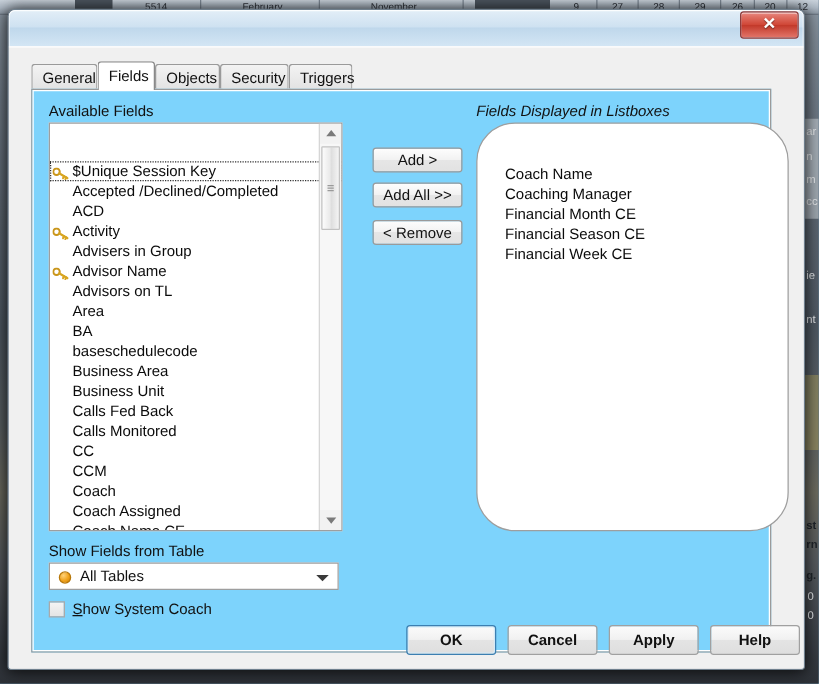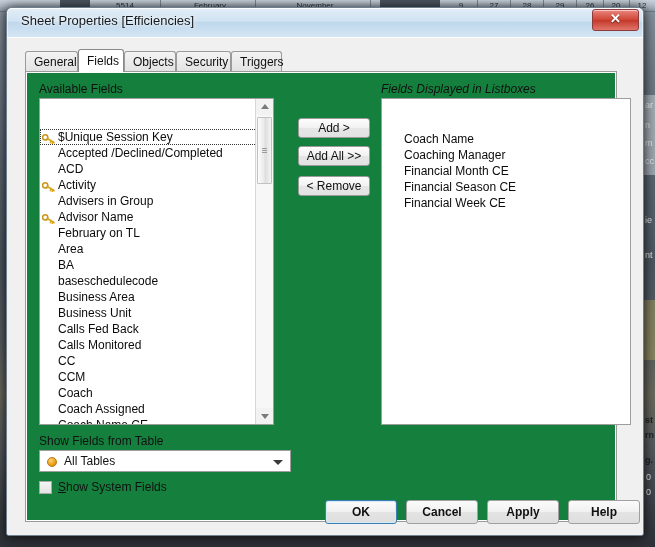--- a/index.html
+++ b/index.html
@@ -63,21 +63,21 @@
   
   #tabs{position:absolute;left:18px;top:11px;height:22px;}
   .tab{position:absolute;top:2px;height:20px;line-height:20px;padding:0 8px;
        border:1px solid #9a9a9a;border-bottom:none;border-radius:3px 3px 0 0;
        background:linear-gradient(180deg,#f3f3f3 0%,#e3e3e3 100%);
        color:#111;font-size:12px;cursor:pointer;white-space:nowrap;box-sizing:border-box;}
   .tab.active{top:0;height:23px;line-height:22px;background:#fff;border-color:#8a8a8a;z-index:5;
               box-shadow:inset 0 2px 0 #fff;}
 
   #panel{position:absolute;left:18px;top:33px;right:26px;height:451px;
-         border:1px solid #9a9a9a;background:#15803d;box-sizing:border-box;}
+         border:1px solid #9a9a9a;background:#7dd3fc;box-sizing:border-box;}
   #panel:before{content:"";position:absolute;left:0;top:0;right:0;bottom:0;
         border:1px solid #fff;pointer-events:none;}
 
   .sec-label{position:absolute;font-size:12px;color:#111;white-space:nowrap;}
 
   
   .listbox{position:absolute;background:#fff;border:1px solid #9e9e9e;box-sizing:border-box;overflow:hidden;}
   .lb-inner{position:absolute;left:0;top:2px;right:0;bottom:0;margin-top:28px;}
   .row{height:16px;line-height:16px;font-size:12px;color:#0b0b0b;
        padding-left:18px;position:relative;white-space:nowrap;cursor:default;}
@@ -156,21 +156,20 @@
   <div class="rtextd" style="left:645px;top:415px;">st</div>
   <div class="rtextd" style="left:645px;top:430px;">rn</div>
   <div class="rtextd" style="left:645px;top:455px;">g.</div>
   <div class="rtext" style="left:646px;top:472px;">0</div>
   <div class="rtext" style="left:646px;top:487px;">0</div>
 </div>
 
 <div id="dialog">
 
   <div id="titlebar">
-    <div id="titletext">Sheet Properties [Efficiencies]</div>
     <div id="closebtn">
       <div class="x">✕</div>
     </div>
   </div>
 
   <div id="body">
 
     <div id="tabs">
       <div class="tab" style="left:0px;width:53px;">General</div>
       <div class="tab active" style="left:53px;width:46px;">Fields</div>
@@ -203,21 +202,21 @@
                   <path d="M11 7.9 L10.3 9.3" stroke="#d8a520" stroke-width="1.6" stroke-linecap="round"></path>
                 </svg></span><span>Activity</span></div>
             <div class="row"><span>Advisers in Group</span></div>
             <div class="row"><span class="keyicon"><svg width="13" height="10" viewBox="0 0 13 10">
                   <circle cx="3.2" cy="3.4" r="2.6" fill="none" stroke="#c9951a" stroke-width="1.6"></circle>
                   <circle cx="3.2" cy="3.4" r="0.9" fill="#fff"></circle>
                   <path d="M5.3 4.6 L12 8.6" stroke="#d8a520" stroke-width="1.7" stroke-linecap="round"></path>
                   <path d="M9.2 6.9 L8.4 8.6" stroke="#d8a520" stroke-width="1.6" stroke-linecap="round"></path>
                   <path d="M11 7.9 L10.3 9.3" stroke="#d8a520" stroke-width="1.6" stroke-linecap="round"></path>
                 </svg></span><span>Advisor Name</span></div>
-            <div class="row"><span>February on TL</span></div>
+            <div class="row"><span>Advisors on TL</span></div>
             <div class="row"><span>Area</span></div>
             <div class="row"><span>BA</span></div>
             <div class="row"><span>baseschedulecode</span></div>
             <div class="row"><span>Business Area</span></div>
             <div class="row"><span>Business Unit</span></div>
             <div class="row"><span>Calls Fed Back</span></div>
             <div class="row"><span>Calls Monitored</span></div>
             <div class="row"><span>CC</span></div>
             <div class="row"><span>CCM</span></div>
             <div class="row"><span>Coach</span></div>
@@ -238,40 +237,40 @@
           <div class="sbtn dn">
               <i></i>
             </div>
         </div>
       </div>
 
       <div class="btn" style="left:272px;top:46px;width:72px;height:20px;line-height:18px;">Add &gt;</div>
       <div class="btn" style="left:272px;top:74px;width:72px;height:20px;line-height:18px;">Add All &gt;&gt;</div>
       <div class="btn" style="left:272px;top:104px;width:72px;height:20px;line-height:18px;">&lt; Remove</div>
 
-      <div class="listbox" style="left:355px;top:26px;width:250px;height:327px;">
+      <div class="listbox" style="left:355px;top:26px;width:250px;height:327px;border-radius:31px;">
         <div class="lb-inner" id="disp-rows" style="padding-top:2px;">
             <div class="row" style="padding-left: 22px;">Coach Name</div>
             <div class="row" style="padding-left: 22px;">Coaching Manager</div>
             <div class="row" style="padding-left: 22px;">Financial Month CE</div>
             <div class="row" style="padding-left: 22px;">Financial Season CE</div>
             <div class="row" style="padding-left: 22px;">Financial Week CE</div>
           </div>
       </div>
 
       <div class="sec-label" style="left:13px;top:362px;">Show Fields from Table</div>
-      <div id="combo" style="left:13px;top:378px;width:252px;height:22px;text-align:right;">
+      <div id="combo" style="left:13px;top:378px;width:232px;height:22px;text-align:right;">
         <div class="dot"></div>
         <div class="val">All Tables</div>
         <div class="arw"></div>
       </div>
 
       <div id="chkrow" style="left:13px;top:408px;width:200px;height:16px;">
         <div class="box"></div>
-        <div class="lbl"><u>S</u><span>how System Fields</span></div>
+        <div class="lbl"><u>S</u><span>how System Coach</span></div>
       </div>
 
     </div>
 
     <div id="footer">
       <div class="fbtn def" style="left:318px;">OK</div>
       <div class="fbtn" style="left:399px;">Cancel</div>
       <div class="fbtn" style="left:480px;">Apply</div>
       <div class="fbtn" style="left:561px;">Help</div>
     </div>

